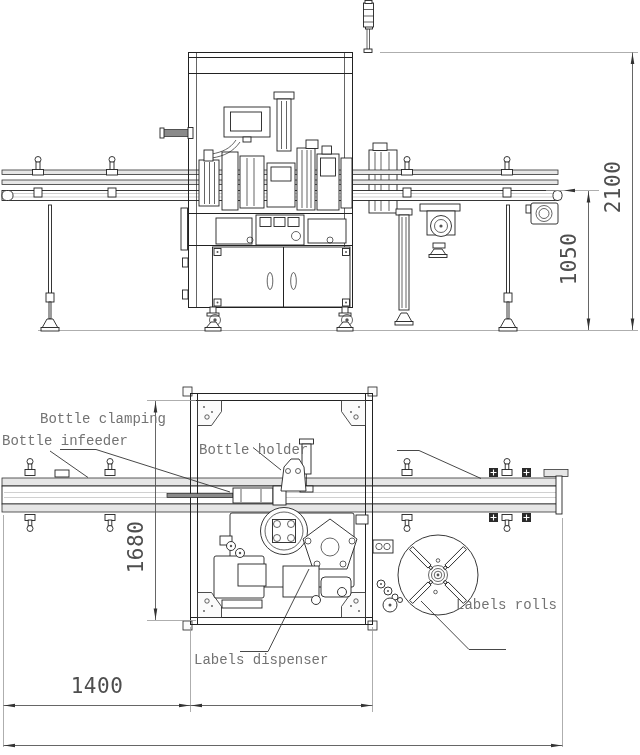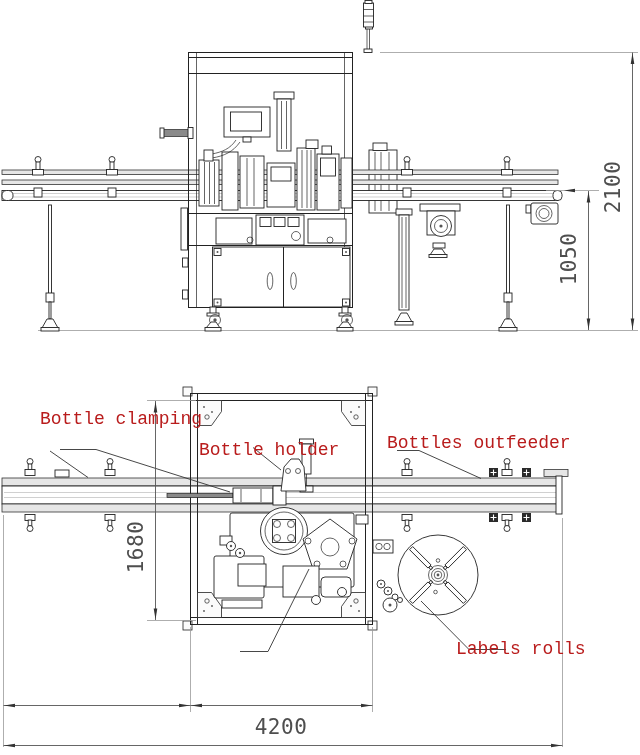--- a/index.html
+++ b/index.html
@@ -16,21 +16,21 @@
   .ext{stroke:#999;stroke-width:.8;fill:none}
   .dim{stroke:#555;stroke-width:.9;fill:none}
   .ar{fill:#333;stroke:none}
   .sq{fill:#2a2a2a;stroke:none}
   .wcross{stroke:#fff;stroke-width:1.1;fill:none}
   .pl{fill:#fbfbfb;stroke:#222;stroke-width:.8}
   .dot{fill:#555;stroke:none}
   .ldr{stroke:#333;stroke-width:.9;fill:none}
   
   .lbl{position:absolute;font-family:"Liberation Mono","DejaVu Sans Mono",monospace;
-       font-size:18px;line-height:16px;color:#b91c1c;white-space:pre}
+       font-size:14px;line-height:16px;color:#737373;white-space:pre}
   .dimtxt{position:absolute;font-family:"DejaVu Sans Mono",monospace;font-size:21px;
           line-height:22px;color:#4e4e4e;letter-spacing:.5px;text-align:center;white-space:pre}
   .rot{transform:rotate(-90deg);transform-origin:50% 50%}
 </style>
 </head>
 <body>
 
 <div id="canvas">
 
 <svg width="640" height="755" viewBox="0 0 640 755">
@@ -476,22 +476,23 @@
       <use href="#arr" class="ar" transform="translate(191,705.5)"></use>
       <use href="#arr" class="ar" transform="translate(372,705.5) rotate(180)"></use>
       <line class="dim" x1="3.5" y1="745.5" x2="562.5" y2="745.5"></line>
       <use href="#arr" class="ar" transform="translate(4,745.5)"></use>
       <use href="#arr" class="ar" transform="translate(562,745.5) rotate(180)"></use>
     </g>
   </g>
 </svg>
 
 <span class="lbl" style="left:40px;top:411px">Bottle clamping</span>
+<span class="lbl" style="left:2px;top:433px">Bottle infeeder</span>
 <span class="lbl" style="left:199px;top:442px">Bottle holder</span>
-<span class="lbl" style="left:387px;top:435px">Bottles outfeeder</span>
-<span class="lbl" style="left:456px;top:641px">Labels rolls</span>
+<span class="lbl" style="left:194px;top:652px">Labels dispenser</span>
+<span class="lbl" style="left:456px;top:597px">Labels rolls</span>
 
 <span class="dimtxt rot" style="left:573px;top:176px;width:80px">2100</span>
 <span class="dimtxt rot" style="left:529px;top:248px;width:80px">1050</span>
 <span class="dimtxt rot" style="left:96px;top:536px;width:80px">1680</span>
-<span class="dimtxt" style="left:221px;top:716px;width:120px">4200</span>
+<span class="dimtxt" style="left:37px;top:675px;width:120px">1400</span>
 
 </div>
 
 </body></html>

